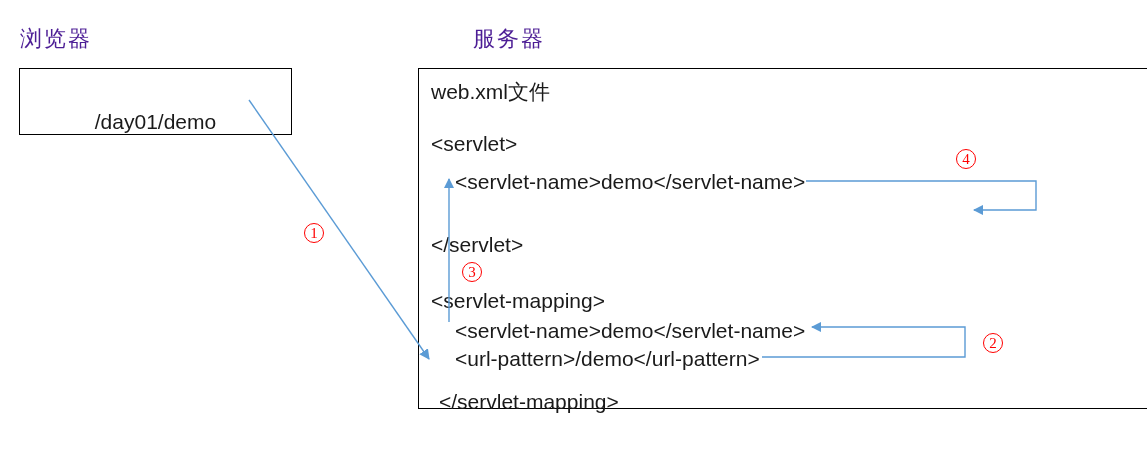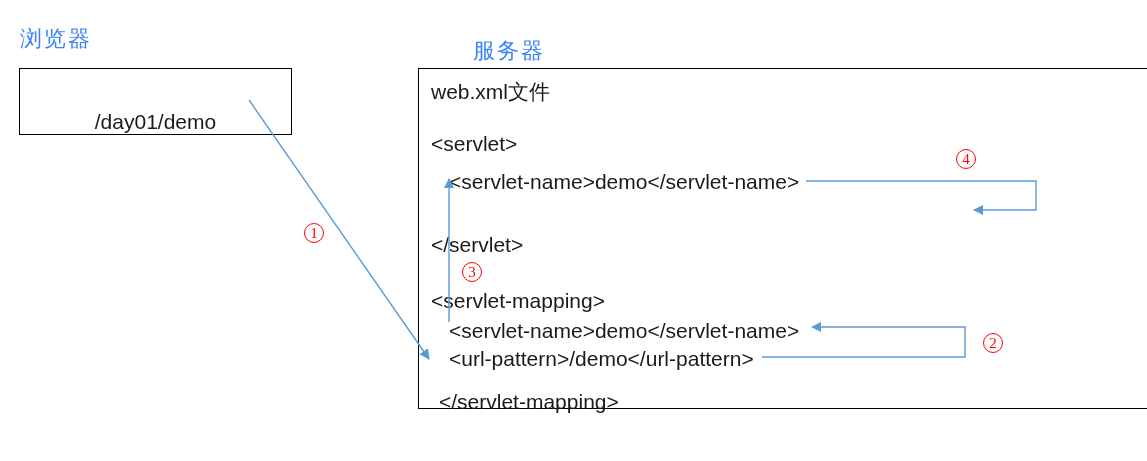--- a/index.html
+++ b/index.html
@@ -1,43 +1,43 @@
 <!DOCTYPE html>
 <html><head>
 <meta charset="utf-8">
 <style>
   html,body { margin:0; padding:0; background:#ffffff; }
   .canvas {
     position:relative; width:1147px; height:461px; background:#ffffff;
     font-family:"Liberation Sans", sans-serif; color:#1a1a1a; overflow:hidden;
   }
   .zone-label {
-    position:absolute; font-size:22px; color:#3b82f6;
+    position:absolute; font-size:22px; color:#4c1d95;
     font-family:"Liberation Serif", "DejaVu Serif", serif; letter-spacing:2px;
   }
   .browser-label { left:20px; top:24px; }
-  .server-label  { left:473px; top:24px;margin-top:12px; }
+  .server-label  { left:473px; top:24px; }
   .browser-box {
     position:absolute; left:19px; top:68px; width:273px; height:67px;
     border:1.5px solid #000000; box-sizing:border-box;
     display:flex; align-items:flex-end; justify-content:center;
     font-size:21px;
   }
   .server-box {
     position:absolute; left:418px; top:68px; width:748px; height:341px;
     border:1.5px solid #000000; box-sizing:border-box;
   }
   .file-title {
     position:absolute; left:12px; top:10px; height:26px; line-height:26px; font-size:21px;
   }
   .xml-line {
     position:absolute; height:24px; line-height:24px; font-size:21px; white-space:pre;
   }
   .noindent { left:12px; }
-  .indent   { left:30px; }
+  .indent   { left:36px; }
   .l1 { top:63px; }
   .l2 { top:101px; }
   .l3 { top:130px; }
   .l4 { top:164px; }
   .l5 { top:220px; }
   .l6 { top:250px; }
   .l7 { top:278px; }
   .l8 { top:321px;margin-left:8px; }
   .arrows { position:absolute; left:0; top:0; width:1147px; height:461px; pointer-events:none; }
   .step-marker {

